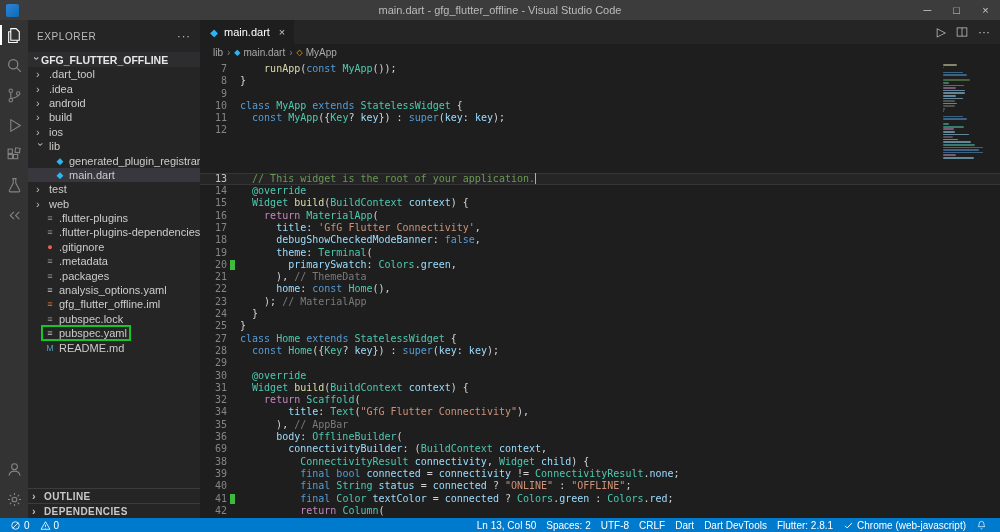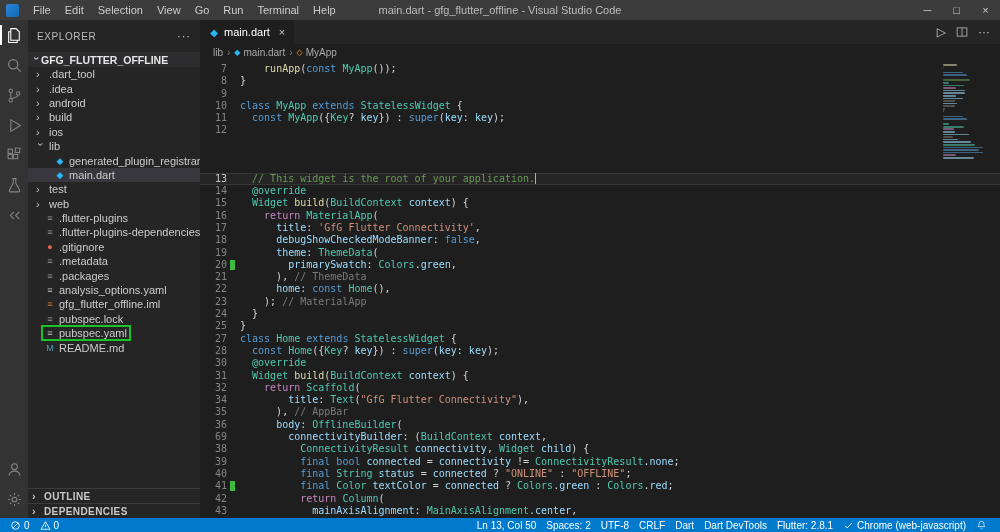--- a/index.html
+++ b/index.html
@@ -74,30 +74,20 @@
   .sb-left,.sb-right{display:flex;align-items:center;height:100%;}
   .sb-right{margin-left:auto;}
   .sb-item{display:flex;align-items:center;gap:3px;padding:0 5px;height:100%;white-space:nowrap;}
   .sb-item svg{display:block;}
 </style>
 </head>
 <body>
 
 <div class="titlebar">
   <div class="logo"></div>
-  <div class="menubar">
-      <span class="menu-item">File</span>
-      <span class="menu-item">Edit</span>
-      <span class="menu-item">Selection</span>
-      <span class="menu-item">View</span>
-      <span class="menu-item">Go</span>
-      <span class="menu-item">Run</span>
-      <span class="menu-item">Terminal</span>
-      <span class="menu-item">Help</span>
-    </div>
   <div class="title-center">main.dart - gfg_flutter_offline - Visual Studio Code</div>
   <div class="win-controls">
     <span class="win-btn">─</span>
     <span class="win-btn">□</span>
     <span class="win-btn">×</span>
   </div>
 </div>
 
 <div class="main">
   <div class="activitybar">
@@ -414,21 +404,21 @@
             <span class="lt"><span style="color: rgb(212, 212, 212);">      </span><span style="color: rgb(156, 220, 254);">title</span><span style="color: rgb(212, 212, 212);">: </span><span style="color: rgb(206, 145, 120);">'GfG Flutter Connectivity'</span><span style="color: rgb(212, 212, 212);">,</span></span>
           </div>
           <div class="code-line">
             <span class="ln">18</span>
             <span class="gm"></span>
             <span class="lt"><span style="color: rgb(212, 212, 212);">      </span><span style="color: rgb(156, 220, 254); margin-top: 44px;">debugShowCheckedModeBanner</span><span style="color: rgb(212, 212, 212);">: </span><span style="color: rgb(86, 156, 214);">false</span><span style="color: rgb(212, 212, 212);">,</span></span>
           </div>
           <div class="code-line">
             <span class="ln">19</span>
             <span class="gm"></span>
-            <span class="lt"><span style="color: rgb(212, 212, 212);">      </span><span style="color: rgb(156, 220, 254);">theme</span><span style="color: rgb(212, 212, 212);">: </span><span style="color: rgb(78, 201, 176);">ThemeData</span><span style="color: rgb(212, 212, 212);">(</span></span>
+            <span class="lt"><span style="color: rgb(212, 212, 212);">      </span><span style="color: rgb(156, 220, 254);">theme</span><span style="color: rgb(212, 212, 212);">: </span><span style="color: rgb(78, 201, 176);">Terminal</span><span style="color: rgb(212, 212, 212);">(</span></span>
           </div>
           <div class="code-line">
             <span class="ln">20</span>
             <span class="gm added"></span>
             <span class="lt"><span style="color: rgb(212, 212, 212);">        </span><span style="color: rgb(156, 220, 254);">primarySwatch</span><span style="color: rgb(212, 212, 212);">: </span><span style="color: rgb(78, 201, 176);">Colors</span><span style="color: rgb(212, 212, 212);">.</span><span style="color: rgb(156, 220, 254);">green</span><span style="color: rgb(212, 212, 212);">,</span></span>
           </div>
           <div class="code-line">
             <span class="ln">21</span>
             <span class="gm"></span>
             <span class="lt"><span style="color: rgb(212, 212, 212);">      ), </span><span style="color: rgb(122, 122, 122);">// ThemeData</span></span>
@@ -455,20 +445,25 @@
           </div>
           <div class="code-line">
             <span class="ln">27</span>
             <span class="gm"></span>
             <span class="lt"><span style="color: rgb(86, 156, 214);">class</span><span style="color: rgb(212, 212, 212);"> </span><span style="color: rgb(78, 201, 176);">Home</span><span style="color: rgb(212, 212, 212);"> </span><span style="color: rgb(86, 156, 214);">extends</span><span style="color: rgb(212, 212, 212);"> </span><span style="color: rgb(78, 201, 176);">StatelessWidget</span><span style="color: rgb(212, 212, 212);"> {</span></span>
           </div>
           <div class="code-line">
             <span class="ln">28</span>
             <span class="gm"></span>
             <span class="lt"><span style="color: rgb(212, 212, 212);">  </span><span style="color: rgb(86, 156, 214);">const</span><span style="color: rgb(212, 212, 212);"> </span><span style="color: rgb(78, 201, 176);">Home</span><span style="color: rgb(212, 212, 212);">({</span><span style="color: rgb(78, 201, 176);">Key</span><span style="color: rgb(212, 212, 212);">? </span><span style="color: rgb(156, 220, 254);">key</span><span style="color: rgb(212, 212, 212);">}) : </span><span style="color: rgb(86, 156, 214);">super</span><span style="color: rgb(212, 212, 212);">(</span><span style="color: rgb(156, 220, 254);">key</span><span style="color: rgb(212, 212, 212);">: </span><span style="color: rgb(156, 220, 254);">key</span><span style="color: rgb(212, 212, 212);">);</span></span>
+          </div>
+          <div class="code-line">
+            <span class="ln">29</span>
+            <span class="gm"></span>
+            <span class="lt"></span>
           </div>
           <div class="code-line">
             <span class="ln">30</span>
             <span class="gm"></span>
             <span class="lt"><span style="color: rgb(212, 212, 212);">  </span><span style="color: rgb(78, 201, 176);">@override</span></span>
           </div>
           <div class="code-line">
             <span class="ln">31</span>
             <span class="gm"></span>
             <span class="lt"><span style="color: rgb(212, 212, 212);">  </span><span style="color: rgb(78, 201, 176);">Widget</span><span style="color: rgb(212, 212, 212);"> </span><span style="color: rgb(220, 220, 170);">build</span><span style="color: rgb(212, 212, 212);">(</span><span style="color: rgb(78, 201, 176);">BuildContext</span><span style="color: rgb(212, 212, 212);"> </span><span style="color: rgb(156, 220, 254);">context</span><span style="color: rgb(212, 212, 212);">) {</span></span>

